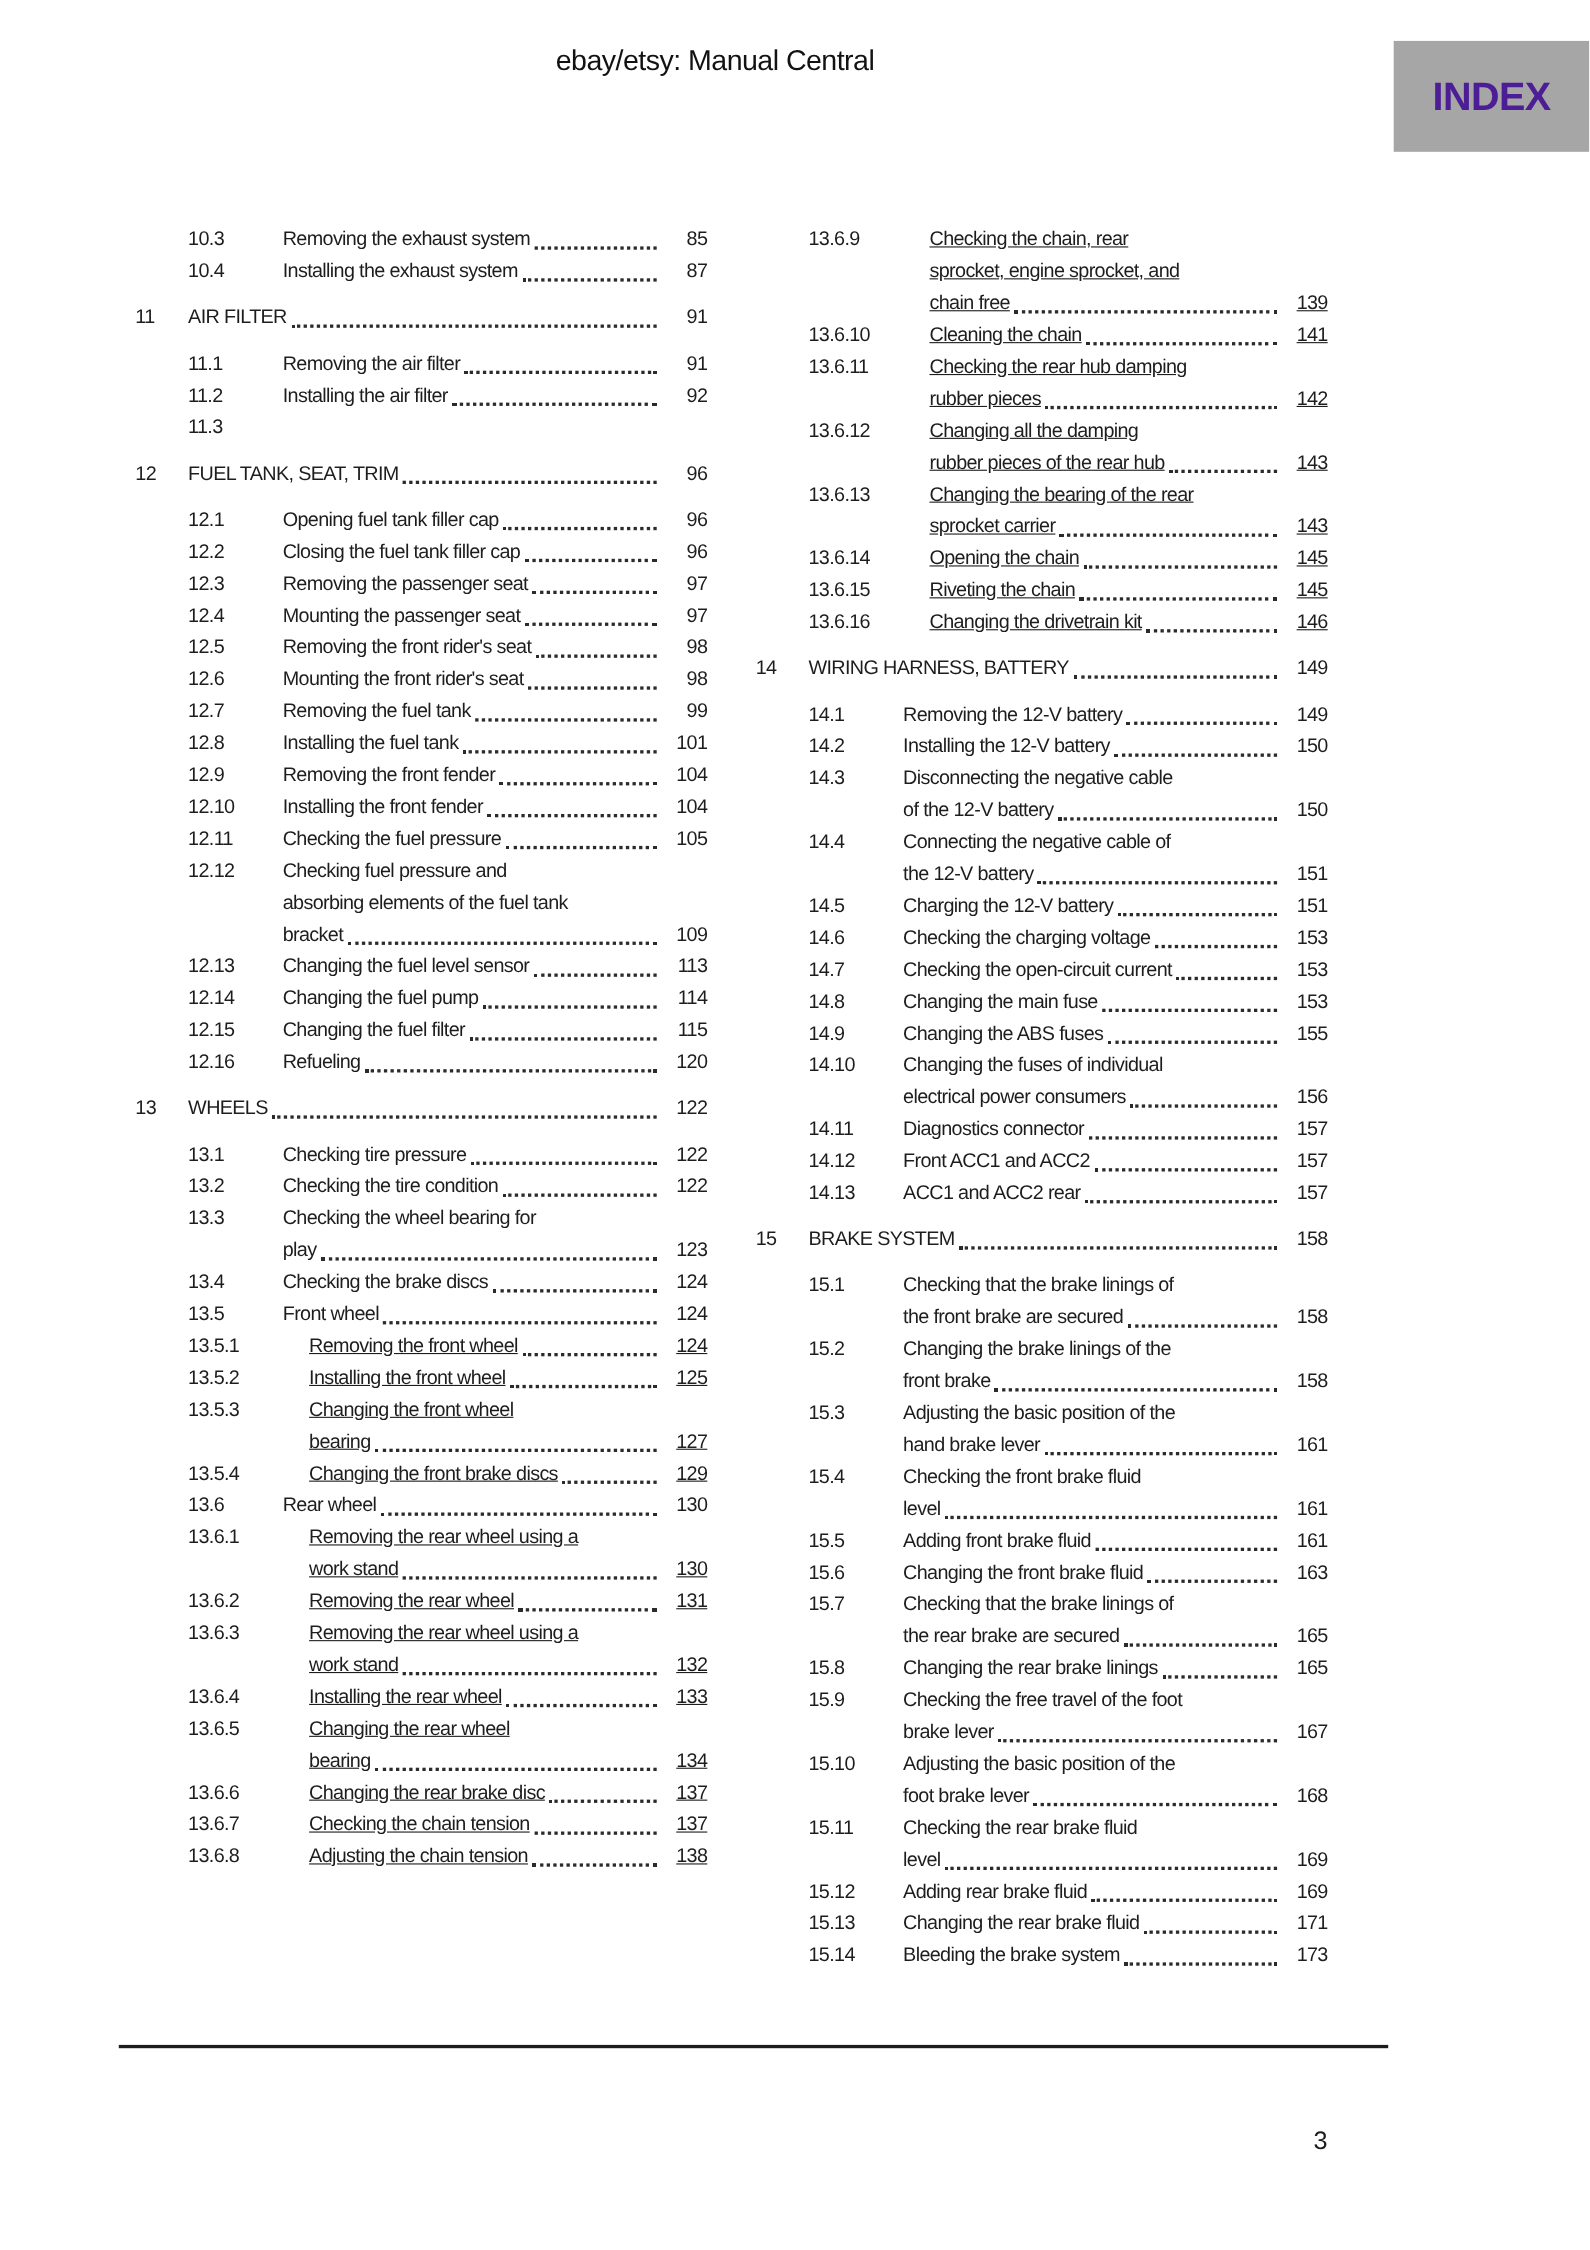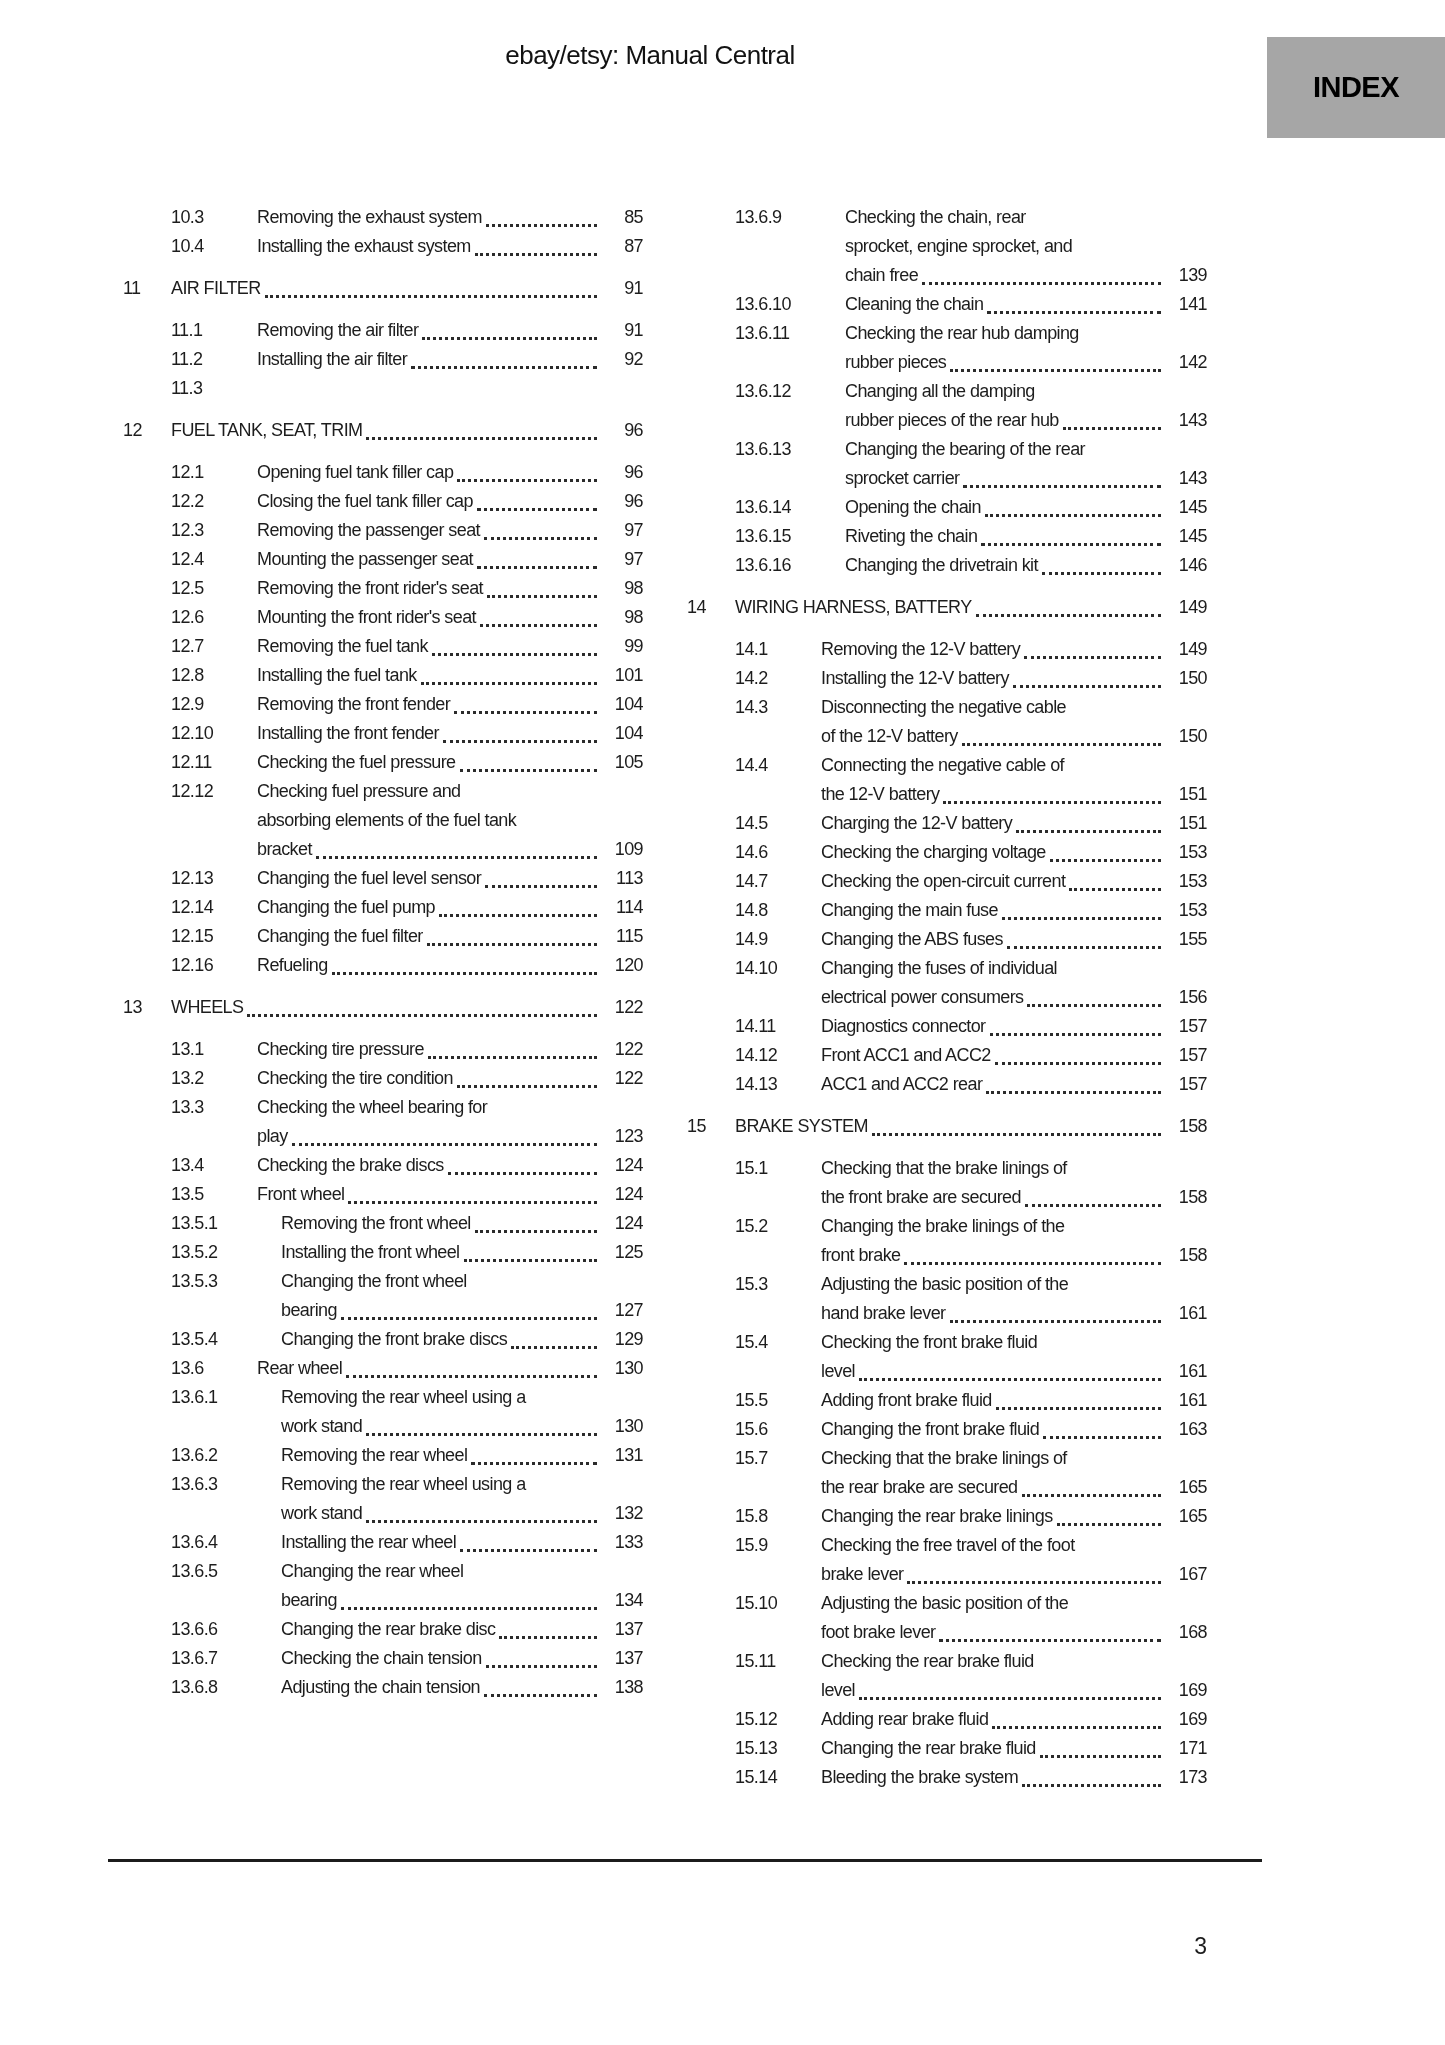--- a/index.html
+++ b/index.html
@@ -27,41 +27,41 @@
     position: absolute;
     top: 0; right: 0;
     width: 178px;
     height: 101px;
     display: flex;
     align-items: center;
     justify-content: center;
   }
   .index-label {
     font-weight: bold;
-    font-size: 29px;
+    font-size: 36px;
     letter-spacing: -0.5px;
-    color: #000000;
+    color: #4c1d95;
   }
   .toc {
     position: absolute;
     left: 123px; top: 166px;
     width: 1084px;
     display: flex;
     gap: 44px;
     font-size: 18px;
     letter-spacing: -0.6px;
     line-height: 29px;
   }
   .col { width: 520px; }
   .entry { display: flex; }
   .entry .num { flex: 0 0 86px; }
   .lvl1 { margin: 13px 0; }
   .lvl1 .num { flex: 0 0 48px; }
   .lvl2, .lvl3 { padding-left: 48px; }
-  .lvl3 .body { padding-left: 24px; }
+  .lvl3 .body { padding-left: 24px; text-decoration: underline; }
   .body { flex: 1; min-width: 0; }
   .line { white-space: nowrap; }
   .line.last { display: flex; align-items: flex-end; }
   .txt { flex: 0 0 auto; }
   .leader {
     flex: 1 1 auto;
     min-width: 14px;
     border-bottom: 3px dotted #2b2b2b;
     margin: 0 0 5px 4px;
   }

